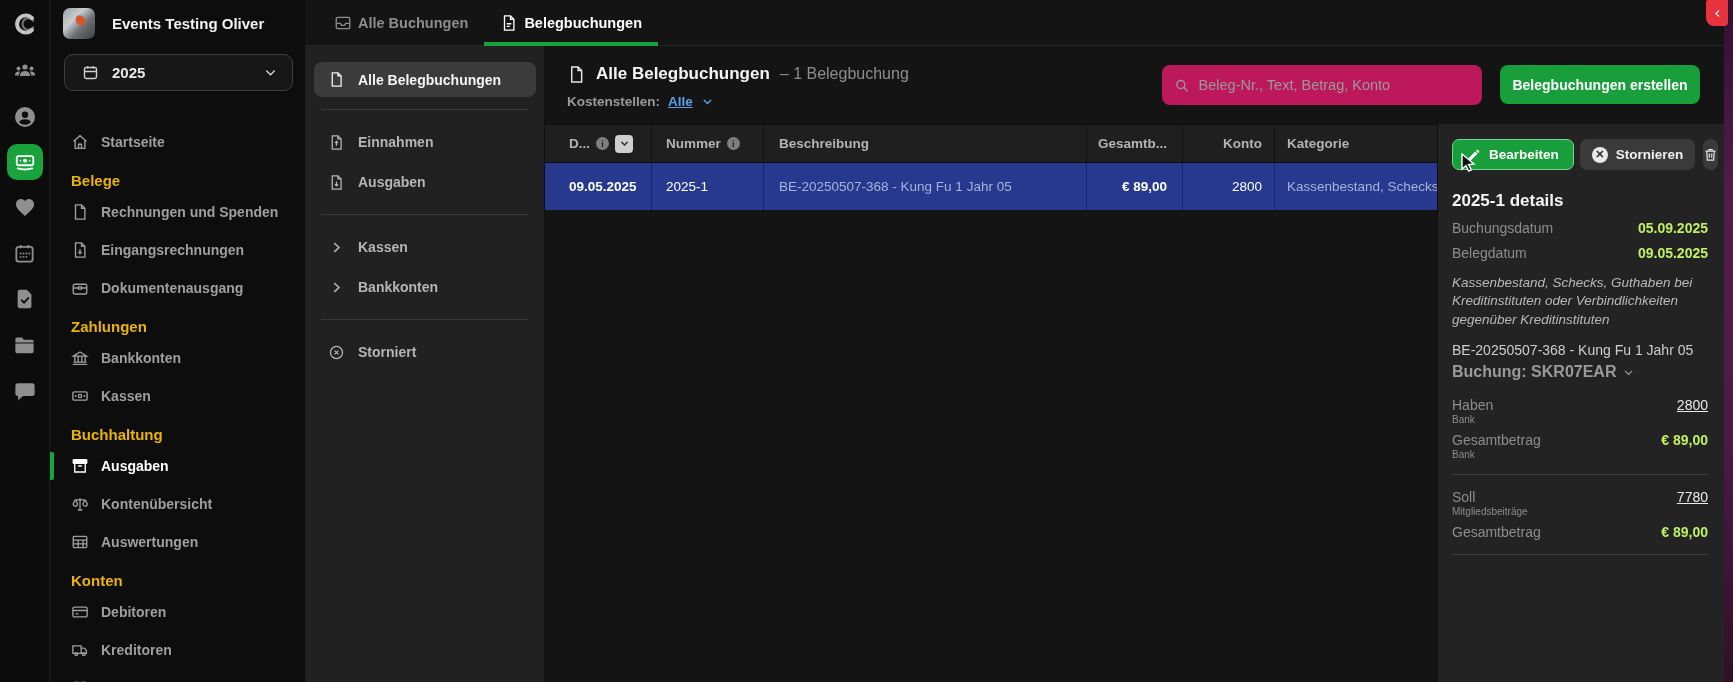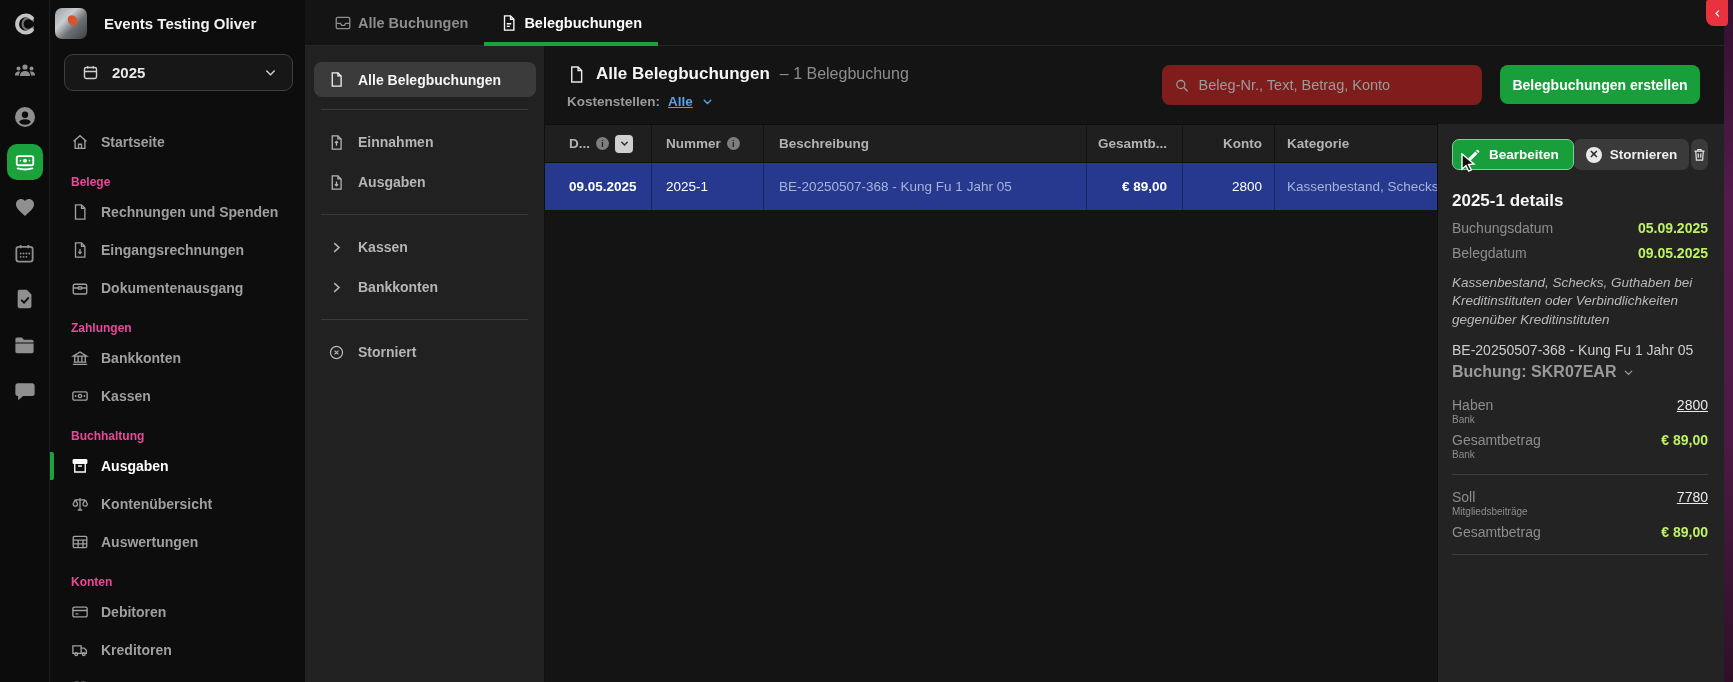--- a/index.html
+++ b/index.html
@@ -10,39 +10,39 @@
   
   #rail { position:absolute; left:0; top:0; width:50px; height:682px; background:#0c0c0c;
     border-right:1px solid #1d1d1d; display:flex; flex-direction:column; align-items:center; z-index:5; }
   .rail-ic { width:50px; height:46px; display:flex; align-items:center; justify-content:center; color:#8f8f8f; }
   .rail-ic.logo { height:48px; color:#c4c4c4; }
   .rail-active { width:36px; height:36px; margin:4px 0; border-radius:10px; background:#1aa23c;
     display:flex; align-items:center; justify-content:center; color:#fff; }
 
   
   #sidebar { position:absolute; left:51px; top:0; width:254px; height:682px; background:#0d0d0d; }
-  .org-row { display:flex; align-items:center; gap:17px; padding:8px 0 0 4px; }
+  .org-row { display:flex; align-items:center; gap:17px; padding:8px 0 0 12px; }
   .org-logo { width:32px; height:31px; border-radius:7px; overflow:hidden;
     background:linear-gradient(135deg,#9aa0a4 0%,#c9cdd0 35%,#6d7276 60%,#3c4043 100%); position:relative; }
   .org-logo::after { content:""; position:absolute; left:13px; top:7px; width:9px; height:11px;
     background:#d4552e; border-radius:45% 55% 40% 60%; transform:rotate(-20deg); }
   .org-name { color:#f2f2f2; font-size:15px; font-weight:700; }
   .year-box { margin:15px 12px 0 13px; height:37px; border:1px solid #3e3e3e; border-radius:9px;
     background:#171717; display:flex; align-items:center; padding:0 14px 0 17px; color:#e8e8e8; cursor:pointer; }
   .year-box .yr { font-size:15px; font-weight:700; margin-left:13px; }
   .year-box .chev { margin-left:auto; color:#cfcfcf; }
   nav { margin-top:32px; }
   .nav-item { height:38px; display:flex; align-items:center; gap:12px; padding-left:20px;
     color:#9f9f9f; font-size:14px; font-weight:600; position:relative; cursor:pointer; }
   .nav-item .ic { width:18px; height:18px; flex:0 0 18px; }
   .nav-item.active { color:#ffffff; }
   .nav-item.active::before { content:""; position:absolute; left:-1px; top:5px; bottom:5px; width:4px;
     background:#1aa23c; border-radius:0 2px 2px 0; }
   .nav-section { height:32px; display:flex; align-items:flex-end; padding:0 0 4px 20px;
-    color:#ec4899; font-size:12px; font-weight:700; }
+    color:#eab308; font-size:15px; font-weight:700; }
 
   
   #topbar { position:absolute; left:305px; top:0; right:0; height:46px; background:#141414;
     border-bottom:1px solid #262626; display:flex; align-items:stretch; padding-left:13px; }
   .tab { display:flex; align-items:center; gap:6px; padding:0 16px; font-size:14.5px; font-weight:700;
     color:#8d8d8d; position:relative; cursor:pointer; }
   .tab.active { color:#ffffff; }
   .tab.active::after { content:""; position:absolute; left:0; right:0; bottom:-1px; height:4px; background:#1aa23c; }
 
   
@@ -55,21 +55,21 @@
   .sp-div { height:1px; background:#3a3a3a; margin:12px 16px; }
 
   
   #main { position:absolute; left:545px; top:46px; width:1188px; height:636px; background:#141414; }
   .title-row { position:absolute; left:22px; top:18px; display:flex; align-items:center; gap:10px; }
   .title-row .main-title { color:#f5f5f5; font-size:17px; font-weight:700; }
   .title-row .count { color:#8d8d8d; font-size:16px; }
   .kosten-row { position:absolute; left:22px; top:48px; display:flex; align-items:center; gap:8px;
     color:#9a9a9a; font-size:13.5px; font-weight:600; }
   .kosten-link { color:#58a0e8; text-decoration:underline; cursor:pointer; }
-  .search-box { position:absolute; left:617px; top:19px; width:320px; height:40px; background:#7f1d1d;
+  .search-box { position:absolute; left:617px; top:19px; width:320px; height:40px; background:#be185d;
     border-radius:8px; display:flex; align-items:center; padding:0 12px; gap:9px; }
   .search-box input { background:transparent; border:none; outline:none; color:#e0e0e0; font-size:14.5px;
     width:100%; font-family:"Liberation Sans",sans-serif; }
   .search-box input::placeholder { color:#9a9a9a; }
   .btn-create { position:absolute; left:955px; top:19px; width:200px; height:39px; background:#189e3a;
     border:none; border-radius:8px; color:#fff; font-size:14px; font-weight:700; cursor:pointer;
     font-family:"Liberation Sans",sans-serif; }
 
   
   #table { position:absolute; left:0; top:78px; width:892px; }
@@ -84,21 +84,21 @@
   .c5 { width:92px; justify-content:flex-end; padding-right:12px; } .c6 { flex:1; padding-left:12px; border-right:none; }
   .info-ic { width:13px; height:13px; border-radius:50%; background:#7e7e7e; color:#1d1d1d; font-size:9px;
     font-weight:700; display:inline-flex; align-items:center; justify-content:center; font-style:normal; }
   .filter-btn { width:18px; height:18px; border-radius:4px; background:#cfcfcf; border:none; display:inline-flex;
     align-items:center; justify-content:center; color:#2a2a2a; cursor:pointer; }
   .bold { font-weight:700; } .dim-blue { color:#a9b2d8; }
 
   
   #details { position:absolute; left:892px; top:78px; width:287px; height:558px; background:#232323;
     border-left:1px solid #0f0f0f; padding:15px 16px 0 14px; color:#d8d8d8; }
-  .d-btns { display:flex; align-items:center; }
+  .d-btns { display:flex; gap:6px; align-items:center; }
   .btn-edit { height:31px; padding:0 14px; background:#189e3a; border:1px solid #7cd194; border-radius:7px;
     color:#fff; font-size:13.5px; font-weight:700; display:flex; align-items:center; gap:8px; cursor:pointer;
     font-family:"Liberation Sans",sans-serif; }
   .btn-storno { height:31px; padding:0 12px; background:#3a3a3a; border:none; border-radius:7px;
     color:#f0f0f0; font-size:13.5px; font-weight:700; display:flex; align-items:center; gap:8px; cursor:pointer;
     font-family:"Liberation Sans",sans-serif; }
   .btn-trash { height:31px; width:28px; background:#3a3a3a; border:none; border-radius:7px; color:#e8e8e8;
     display:flex; align-items:center; justify-content:center; cursor:pointer; margin-left:2px; }
   .xcirc { width:16px; height:16px; border-radius:50%; background:#e8e8e8; color:#2c2c2c; font-size:11px;
     font-weight:700; display:flex; align-items:center; justify-content:center; line-height:1; }

